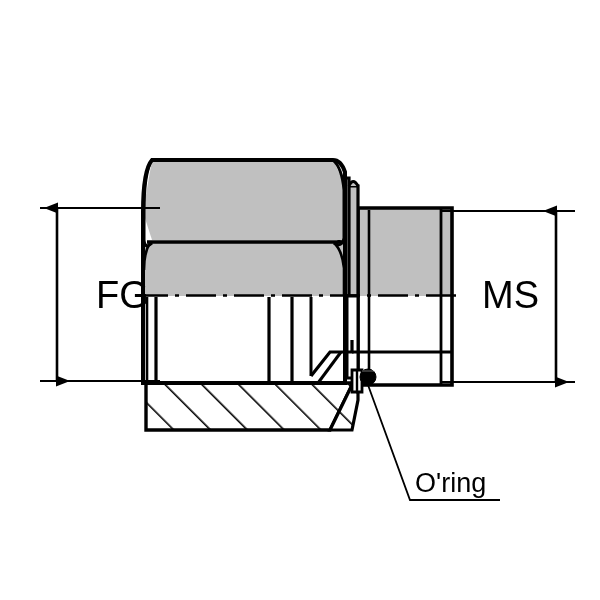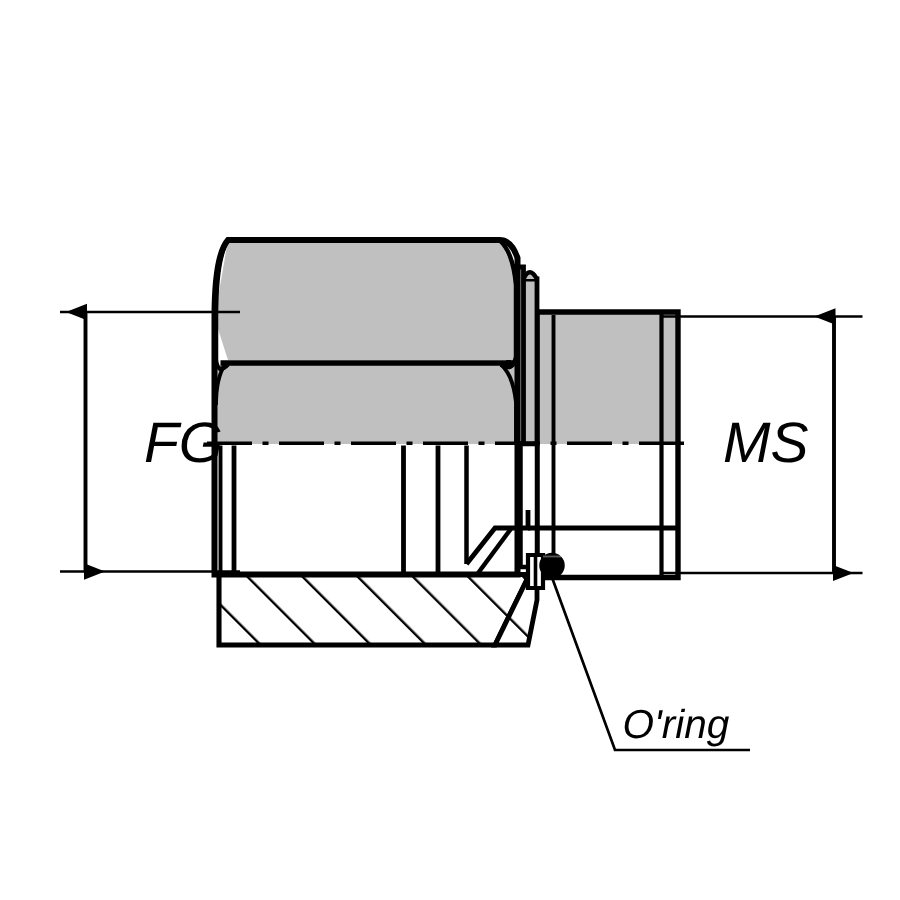--- a/index.html
+++ b/index.html
@@ -12,21 +12,20 @@
     width: 600px;
     height: 600px;
     font-family: "Liberation Sans", sans-serif;
     overflow: hidden;
     position: relative;
   }
   #drawing-root {
     position: relative;
     width: 476px;
     height: 600px;
-    font-style: italic;
   }
   svg#technical-drawing {
     display: block;
     width: 600px;
     height: 600px;
   }
   .dim-label {
     font-family: "Liberation Sans", sans-serif;
     font-size: 38px;
     fill: #000000;

